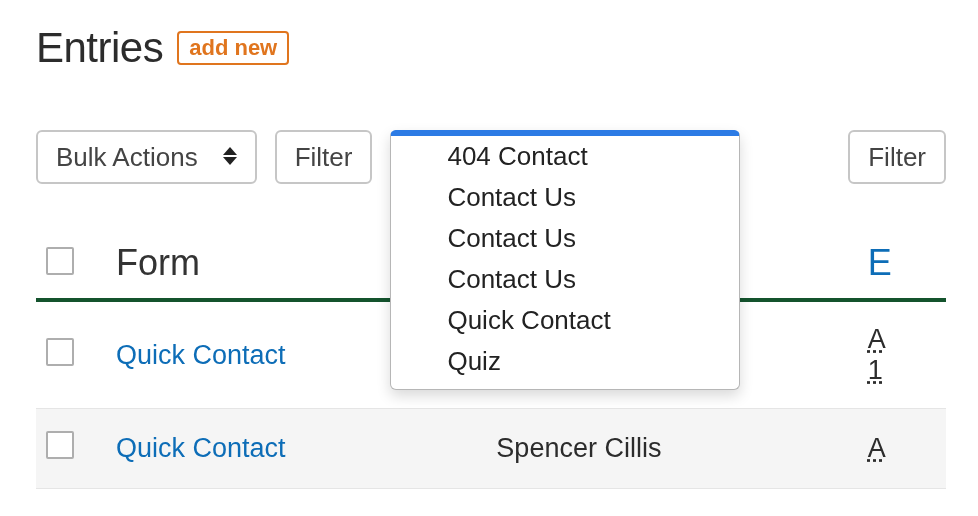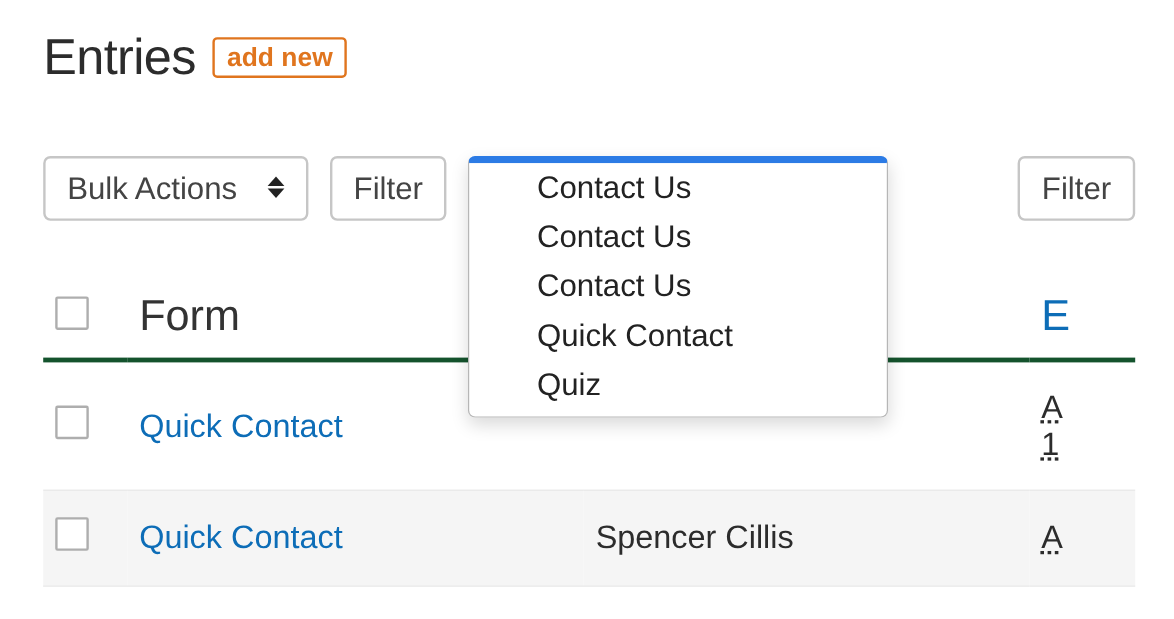--- a/index.html
+++ b/index.html
@@ -189,20 +189,21 @@
       </span>
     </div>
 
     <div class="ctl">
       <span>Filter</span>
     </div>
 
     <div class="form-dropdown-wrapper">
       <div class="dropdown-trigger"></div>
       <div class="dropdown-menu" id="dropdown-menu">
+          <div class="dropdown-option">404 Contact</div>
           <div class="dropdown-option">Contact Us</div>
           <div class="dropdown-option">Contact Us</div>
           <div class="dropdown-option">Contact Us</div>
           <div class="dropdown-option">Quick Contact</div>
           <div class="dropdown-option">Quiz</div>
         </div>
     </div>
 
     <div class="ctl filter-button">
       <span>Filter</span>

